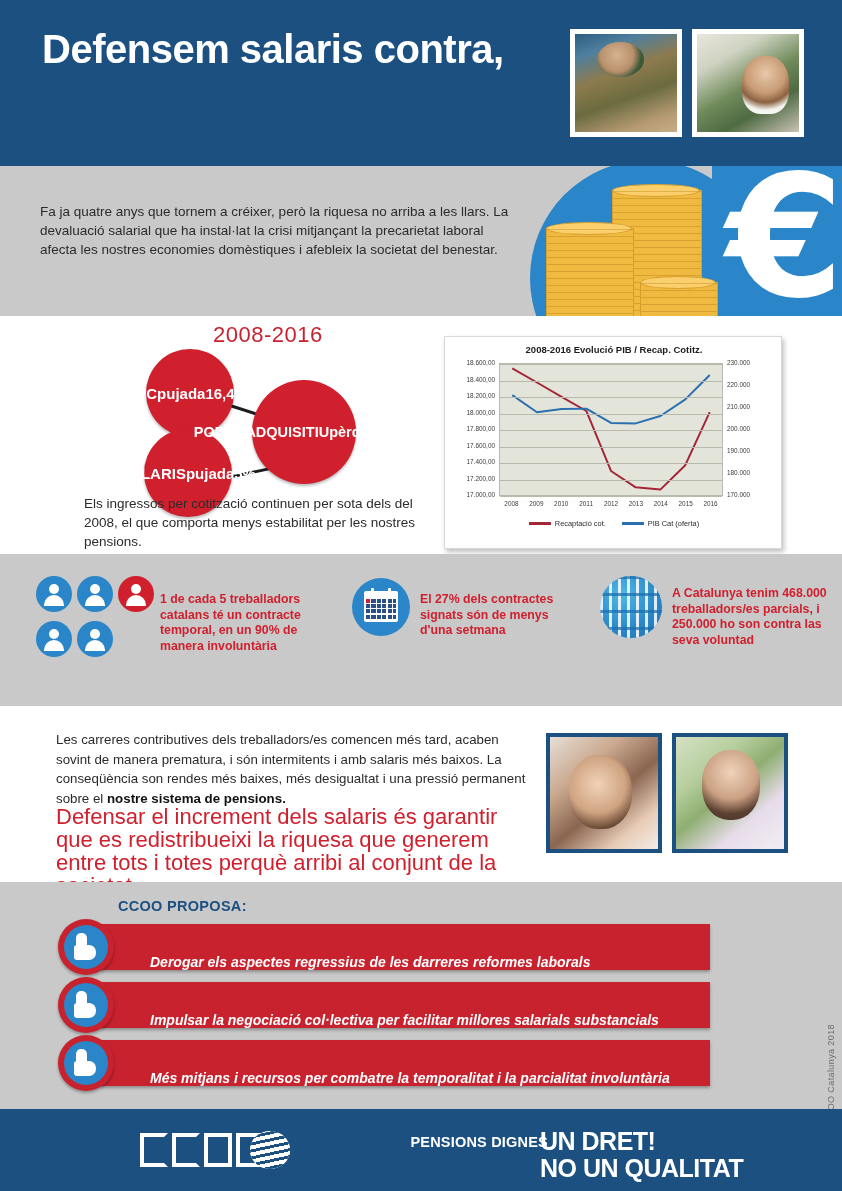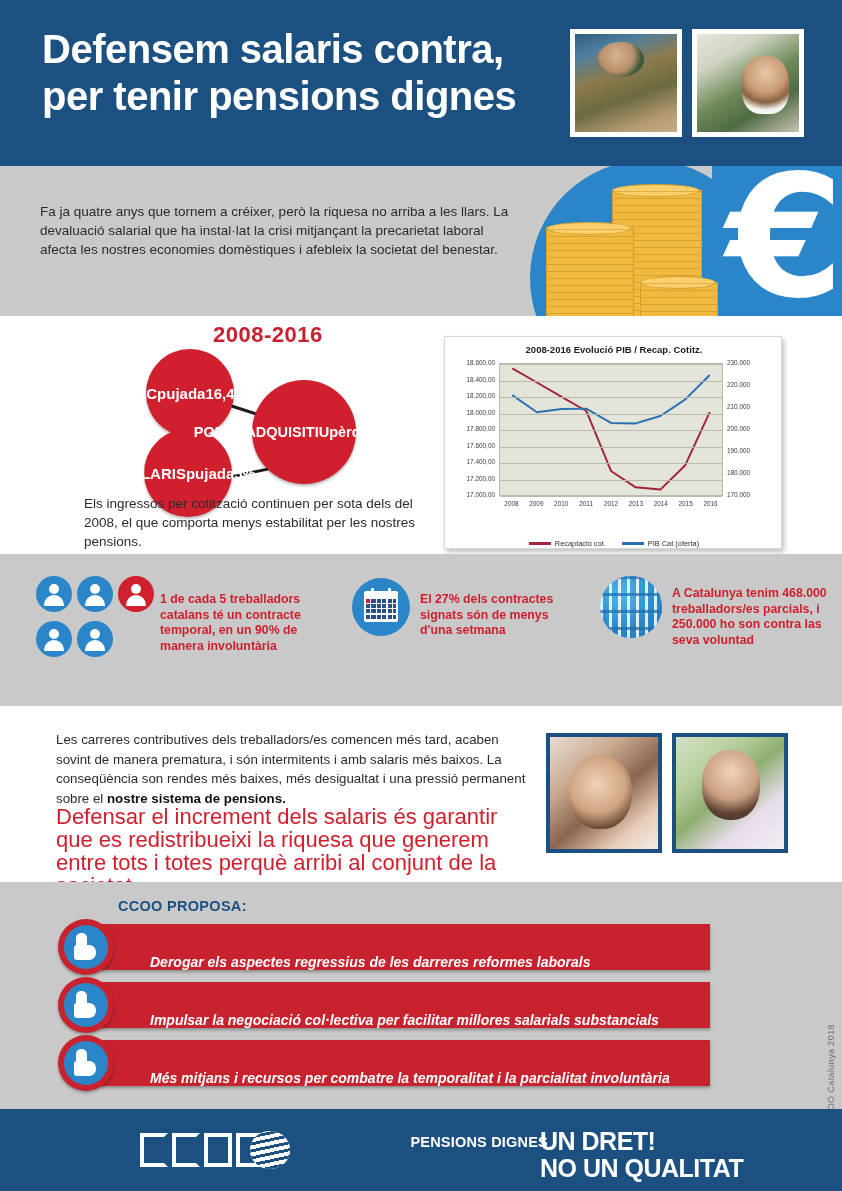--- a/index.html
+++ b/index.html
@@ -34,21 +34,21 @@
   .stack .top{position:absolute;left:-1px;top:-7px;width:100%;height:13px;border-radius:50%;
     background:#fbd06c;border:1px solid #d79e2b;box-sizing:border-box;}
   .stack .lines{position:absolute;left:0;top:0;width:100%;height:100%;
     background:repeating-linear-gradient(to bottom,rgba(176,124,22,.38) 0 1px,rgba(0,0,0,0) 1px 7px);}
   .s-tall{left:100px;top:24px;width:88px;height:128px;}
   .s-mid{left:34px;top:62px;width:86px;height:90px;}
   .s-short{left:128px;top:116px;width:76px;height:40px;}
 
   
   .sec-chart{position:absolute;left:0;top:316px;width:842px;height:238px;background:#ffffff;}
-  .year-title{position:absolute;left:213px;top:6px;color:#c8222e;font-size:22px;font-weight:bold;letter-spacing:0.5px;}
+  .year-title{position:absolute;left:213px;top:6px;color:#c8222e;font-size:22px;font-weight:normal;letter-spacing:0.5px;}
   .bubble{position:absolute;border-radius:50%;background:#d0202e;color:#ffffff;text-align:center;
     display:flex;align-items:center;justify-content:center;
     font-weight:bold;box-shadow:0 2px 3px rgba(0,0,0,.28);}
   .bubble span{display:block;line-height:15px;}
   .b-ipc{left:146px;top:33px;width:88px;height:88px;font-size:15px;}
   .b-salaris{left:144px;top:113px;width:88px;height:88px;font-size:15px;}
   .b-poder{left:252px;top:64px;width:104px;height:104px;font-size:14.5px;}
   .b-poder span{line-height:16px;}
   .connector{position:absolute;background:#1d1d1d;height:3px;transform-origin:left center;}
   .cn1{left:230px;top:88px;width:42px;transform:rotate(18deg);}
@@ -62,21 +62,21 @@
     font-size:9.5px;font-weight:bold;color:#1d1d1d;}
   .plot{position:absolute;left:54px;top:26px;width:224px;height:133px;background:#e4e5da;
     border:1px solid #b9b9ad;box-sizing:border-box;}
   .plot .gl{position:absolute;left:0;width:100%;height:1px;background:#b9b9ad;}
   .ylab{position:absolute;right:0;text-align:right;font-size:6.4px;color:#3a3a3a;width:48px;}
   .ylab-r{position:absolute;left:0;text-align:left;font-size:6.4px;color:#3a3a3a;width:42px;}
   .yaxis-l{position:absolute;left:0;top:26px;width:50px;height:133px;}
   .yaxis-r{position:absolute;left:282px;top:26px;width:46px;height:133px;}
   .xaxis{position:absolute;left:54px;top:162px;width:224px;height:12px;}
   .xlab{position:absolute;text-align:center;font-size:6.4px;color:#3a3a3a;width:26px;}
-  .legend{position:absolute;left:0;top:182px;width:338px;display:flex;justify-content:center;gap:16px;align-items:center;margin-top:20px;}
+  .legend{position:absolute;left:0;top:182px;width:338px;display:flex;justify-content:center;gap:16px;align-items:center;}
   .lg{display:flex;align-items:center;gap:4px;font-size:7.4px;color:#2b2b2b;}
   .lg i{display:block;width:22px;height:2.4px;}
 
   
   .band-stats{position:absolute;left:0;top:554px;width:842px;height:152px;background:#c9c9c9;}
   .stat-text{position:absolute;color:#d0202e;font-size:12.3px;line-height:15.5px;font-weight:bold;}
   .pgrid{position:absolute;left:36px;top:22px;width:118px;height:92px;}
   .pcircle{position:absolute;width:36px;height:36px;border-radius:50%;background:#2a86c8;}
   .pcircle.red{background:#d0202e;}
   .pcircle:before{content:"";position:absolute;left:13px;top:8px;width:10px;height:10px;border-radius:50%;background:#ffffff;}
@@ -144,21 +144,20 @@
     font-weight:bold;letter-spacing:-0.5px;}
 </style>
 </head>
 <body>
 
 <div id="poster">
 
   <div class="header">
     <div class="headline">
       <span class="l1">Defensem salaris contra,</span>
-      <span class="l2">per tenir pensions dignes</span>
     </div>
     <div class="photo-frame" style="left:570px;top:29px;width:112px;height:108px;">
       <div class="photo ph-worker"></div>
     </div>
     <div class="photo-frame" style="left:692px;top:29px;width:112px;height:108px;">
       <div class="photo ph-teacher"></div>
     </div>
   </div>
 
   <div class="band-intro">

